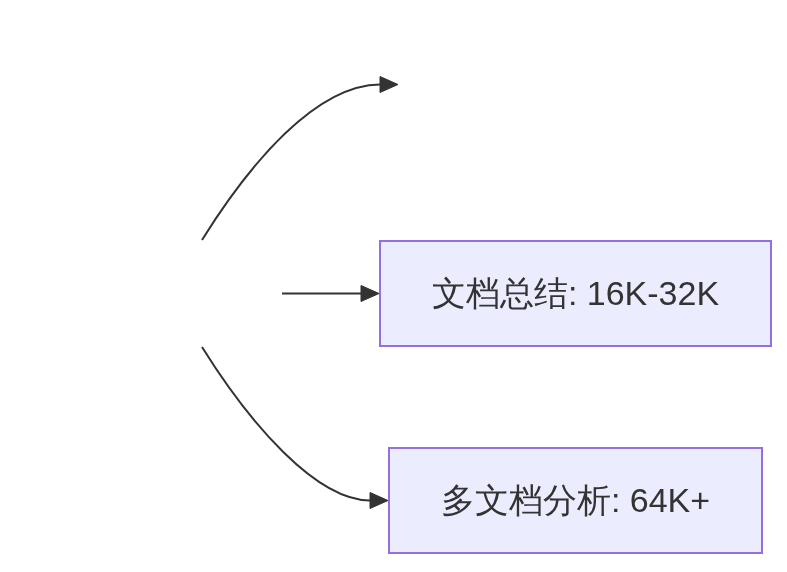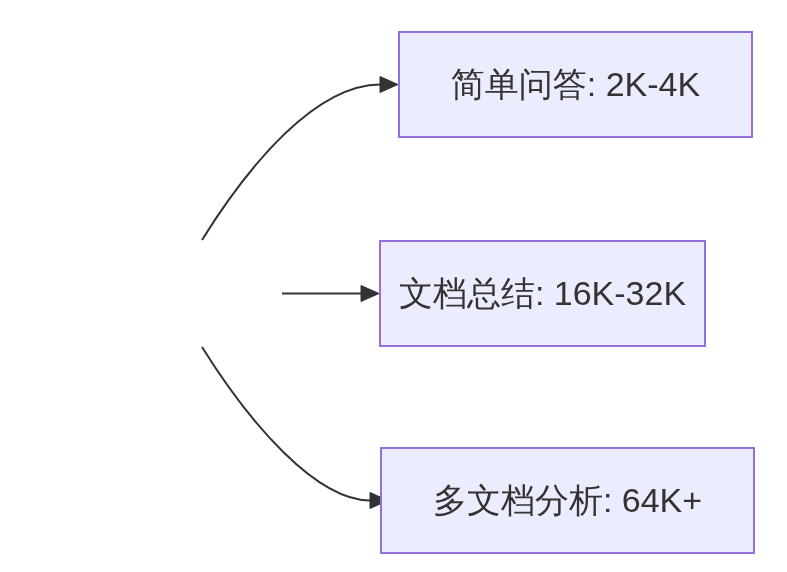--- a/index.html
+++ b/index.html
@@ -42,44 +42,41 @@
     display: flex;
     align-items: center;
     justify-content: center;
     text-align: center;
     font-size: 34px;
     line-height: 1.2;
     white-space: nowrap;
   }
   .node-task-type   { left: 32px;  top: 240px; width: 250px; height: 107px; }
   .node-simple-qa   { left: 398px; top: 31px;  width: 355px; height: 107px; }
-  .node-doc-summary { left: 379px; top: 240px; width: 327px; height: 107px; }
-  .node-multi-doc   { left: 380px; top: 447px; width: 375px; height: 107px; }
+  .node-doc-summary { left: 379px; top: 240px; width: 393px; height: 107px; }
+  .node-multi-doc   { left: 388px; top: 447px; width: 375px; height: 107px; }
 </style>
 </head>
 <body>
 
 <div class="canvas">
 
   <svg class="edge-layer" viewBox="0 0 787 572">
 
     <path d="M 202 240 C 250 163, 316 85, 380 84.5"></path>
     <polygon points="398,84.5 380,76.5 380,92.5"></polygon>
 
     <path d="M 282 293.5 L 361 293.5"></path>
     <polygon points="379,293.5 361,285.5 361,301.5"></polygon>
 
     <path d="M 202 347 C 250 424, 316 500, 370 500.5"></path>
     <polygon points="388,500.5 370,492.5 370,508.5"></polygon>
   </svg>
 
 
-  <div class="node node-simple-qa">
-    <span>简单问答: 2K-4K</span>
-  </div>
 
   <div class="node node-doc-summary">
     <span>文档总结: 16K-32K</span>
   </div>
 
   <div class="node node-multi-doc">
     <span>多文档分析: 64K+</span>
   </div>
 
 </div>

